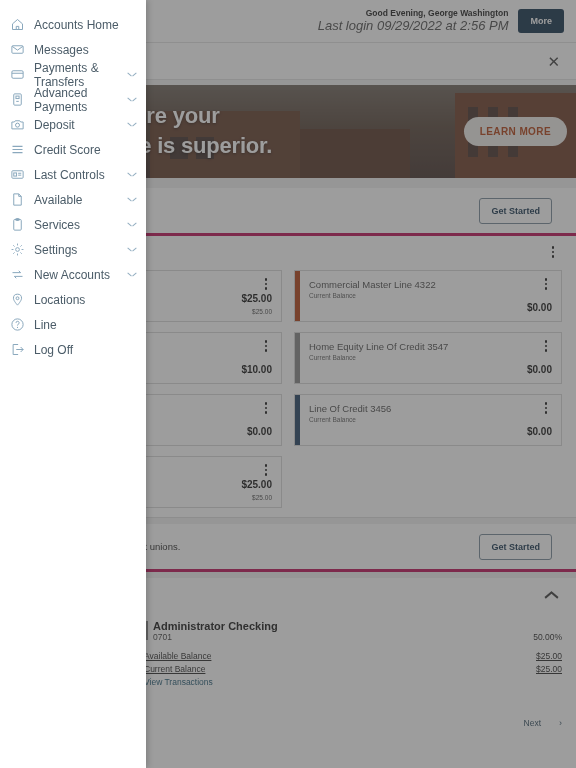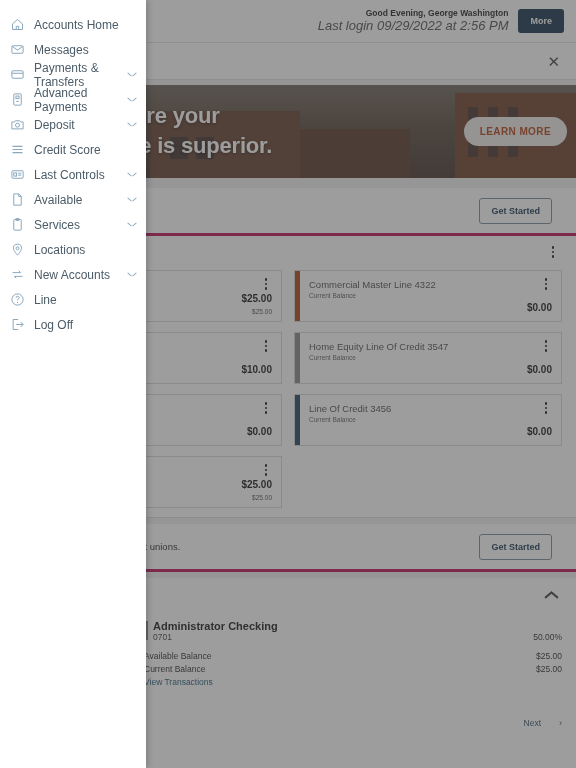--- a/index.html
+++ b/index.html
@@ -145,21 +145,21 @@
     position: absolute; right: 10px; top: 53px; font-size: 7px; color: #cfcfcf; font-weight: 600;
   }
 
   .detail { flex: 1; padding-top: 8px; }
   .detail-head { position: relative; padding-left: 9px; }
   .detail-head .bar { position: absolute; left: 0; top: 1px; bottom: 2px; width: 4px; background: #8a8a8a; }
   .detail-title { font-size: 11px; font-weight: 700; color: #242424; }
   .detail-num { font-size: 8.5px; color: #4a4a4a; }
   .detail-pct { position: absolute; right: 0; bottom: 0; font-size: 8.5px; color: #333; }
   .detail-rows { margin-top: 9px; }
-  .drow { display: flex; justify-content: space-between; font-size: 8.5px; color: #333; margin-bottom: 3px; }
+  .drow { display: flex; justify-content: space-between; font-size: 8.5px; color: #333; margin-bottom: 3px; text-decoration: underline; }
   .view-tx { font-size: 8.5px; color: #2b6079; cursor: pointer; }
 
   .pager {
     position: absolute; left: 14px; right: 14px; top: 718px;
     display: flex; justify-content: space-between; align-items: center;
   }
   .pg { font-size: 8.5px; color: #3a5566; cursor: pointer; display:flex; align-items:flex-start; gap:18px; }
   .pg .ar { font-size: 9px; }
 
   
@@ -473,39 +473,49 @@
       <span class="nav-ico">
           <svg viewBox="0 0 24 24" fill="none" stroke="#8aa8bd" stroke-width="1.6">
             <rect x="6" y="4" width="12" height="17" rx="1.5"></rect>
             <rect x="9" y="2.5" width="6" height="3" rx="1"></rect>
           </svg>
         </span>
       <span class="nav-label">Services</span>
       <span class="nav-chev"></span>
     </div>
 
+    <div class="nav-item">
+      <span class="nav-ico">
+          <svg viewBox="0 0 24 24" fill="none" stroke="#8aa8bd" stroke-width="1.5">
+            <circle cx="12" cy="12" r="3"></circle>
+            <path d="M12 2.5v3M12 18.5v3M2.5 12h3M18.5 12h3M5.2 5.2l2.1 2.1M16.7 16.7l2.1 2.1M18.8 5.2l-2.1 2.1M7.3 16.7l-2.1 2.1"></path>
+          </svg>
+        </span>
+      <span class="nav-label">Settings</span>
+      <span class="nav-chev"></span>
+    </div>
+
+    <div class="nav-item">
+      <span class="nav-ico">
+          <svg viewBox="0 0 24 24" fill="none" stroke="#8aa8bd" stroke-width="1.6">
+            <path d="M4 9h13l-3-3M20 15H7l3 3"></path>
+          </svg>
+        </span>
+      <span class="nav-label">New Accounts</span>
+      <span class="nav-chev"></span>
+    </div>
 
     <div class="nav-item">
       <span class="nav-ico">
           <svg viewBox="0 0 24 24" fill="none" stroke="#8aa8bd" stroke-width="1.6">
             <path d="M12 21s6.5-7 6.5-11a6.5 6.5 0 1 0-13 0C5.5 14 12 21 12 21z"></path>
             <circle cx="12" cy="10" r="2.3"></circle>
           </svg>
         </span>
       <span class="nav-label">Locations</span>
-    </div>
-
-    <div class="nav-item">
-      <span class="nav-ico">
-          <svg viewBox="0 0 24 24" fill="none" stroke="#8aa8bd" stroke-width="1.6">
-            <path d="M4 9h13l-3-3M20 15H7l3 3"></path>
-          </svg>
-        </span>
-      <span class="nav-label">New Accounts</span>
-      <span class="nav-chev"></span>
     </div>
 
     <div class="nav-item">
       <span class="nav-ico">
           <svg viewBox="0 0 24 24" fill="none" stroke="#8aa8bd" stroke-width="1.6">
             <circle cx="12" cy="12" r="9"></circle>
             <path d="M9.6 9.3a2.5 2.5 0 1 1 3.4 2.4c-.7.3-1 .9-1 1.6v.3"></path>
             <circle cx="12" cy="16.6" r="0.9" fill="#8aa8bd" stroke="none"></circle>
           </svg>
         </span>

